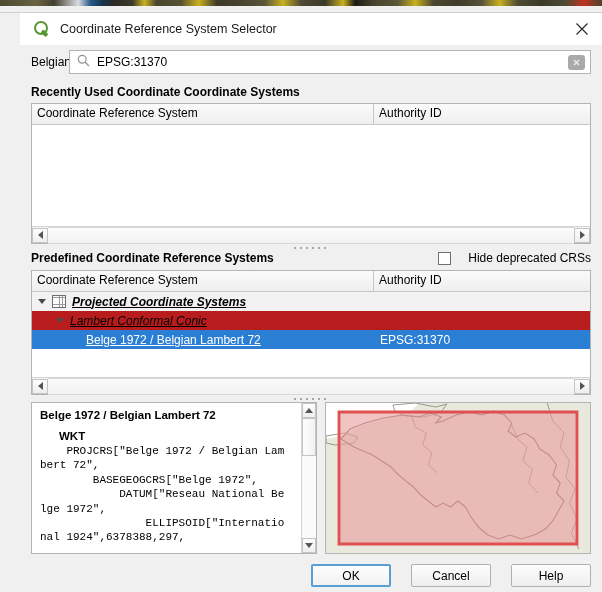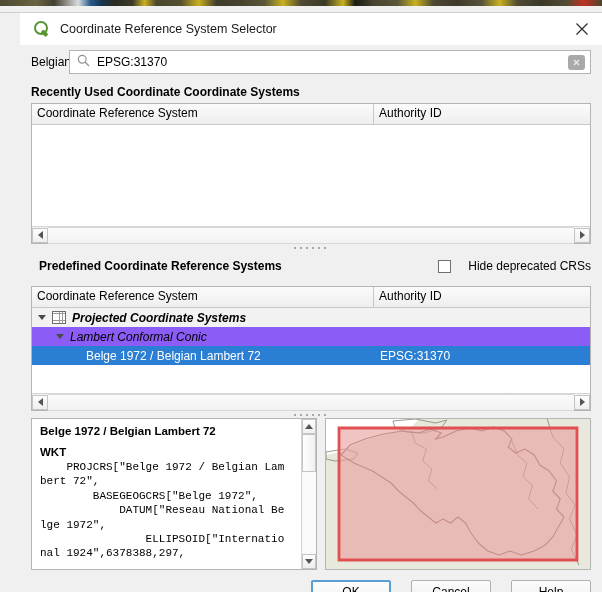--- a/index.html
+++ b/index.html
@@ -154,21 +154,21 @@
     font-size: 12px;
     color: #000;
     margin: 10px 0 4px 11px;
   }
   .section-head-row {
     display: flex;
     align-items: center;
     justify-content: space-between;
     margin: 0 11px;
   }
-  .section-head-row .section-title { margin: 8px; }
+  .section-head-row .section-title { margin: 0; }
 
   .checkbox-wrap {
     display: flex;
     align-items: center;
     cursor: pointer;
     gap: 17px;
   }
   .checkbox {
     width: 13px; height: 13px;
     border: 1px solid #707070;
@@ -215,21 +215,21 @@
   
   .tree-row {
     display: flex;
     align-items: center;
     height: 19px;
     font-size: 12px;
     white-space: nowrap;
     cursor: pointer;
   }
   .tree-row.lvl0 { padding-left: 6px; background: #f2f2f2; }
-  .tree-row.lvl1 { padding-left: 24px; background: #8b5cf6; }
+  .tree-row.lvl1 { padding-left: 24px; background: #b91c1c; }
   .tree-row.lvl2 { padding-left: 54px; }
   .tree-row.selected { background: #2a7fd4; color: #ffffff; }
 
   .arrow {
     width: 9px; height: 9px;
     margin-right: 5px;
     flex: 0 0 auto;
     position: relative;
   }
   .arrow::after {
@@ -252,21 +252,21 @@
       #ffffff;
   }
   .row-label { overflow: hidden; }
   .row-label.group { font-weight: bold; font-style: italic; }
   .row-label.subgroup { font-style: italic; }
   .row-auth {
     position: absolute;
     left: 348px;
     font-size: 12px;
   }
-  .tree-row .cellwrap { position: relative; flex: 1; display: flex; align-items: flex-start; }
+  .tree-row .cellwrap { position: relative; flex: 1; display: flex; align-items: flex-start; text-decoration: underline; }
 
   
   .hscroll {
     height: 16px;
     background: #f4f4f4;
     border-top: 1px solid #d4d4d4;
     display: flex;
     align-items: center;
   }
   .hs-btn {
@@ -326,21 +326,21 @@
     overflow: hidden;
     height: 100%;
     box-sizing: border-box;
   }
   .wkt-title {
     font-weight: bold;
     font-size: 11.5px;
     margin-bottom: 9px;
     white-space: nowrap;
   }
-  .wkt-kw { font-weight: bold; font-size: 11.5px; margin-bottom: 2px; }
+  .wkt-kw { font-weight: bold; font-size: 11.5px; margin-bottom: 2px; margin-left: 19px; }
   .wkt-code {
     font-family: "Liberation Mono", "DejaVu Sans Mono", monospace;
     font-size: 11px;
     line-height: 14.4px;
     white-space: pre;
     color: #000;
   }
   .vscroll {
     position: absolute;
     right: 0; top: 0;

